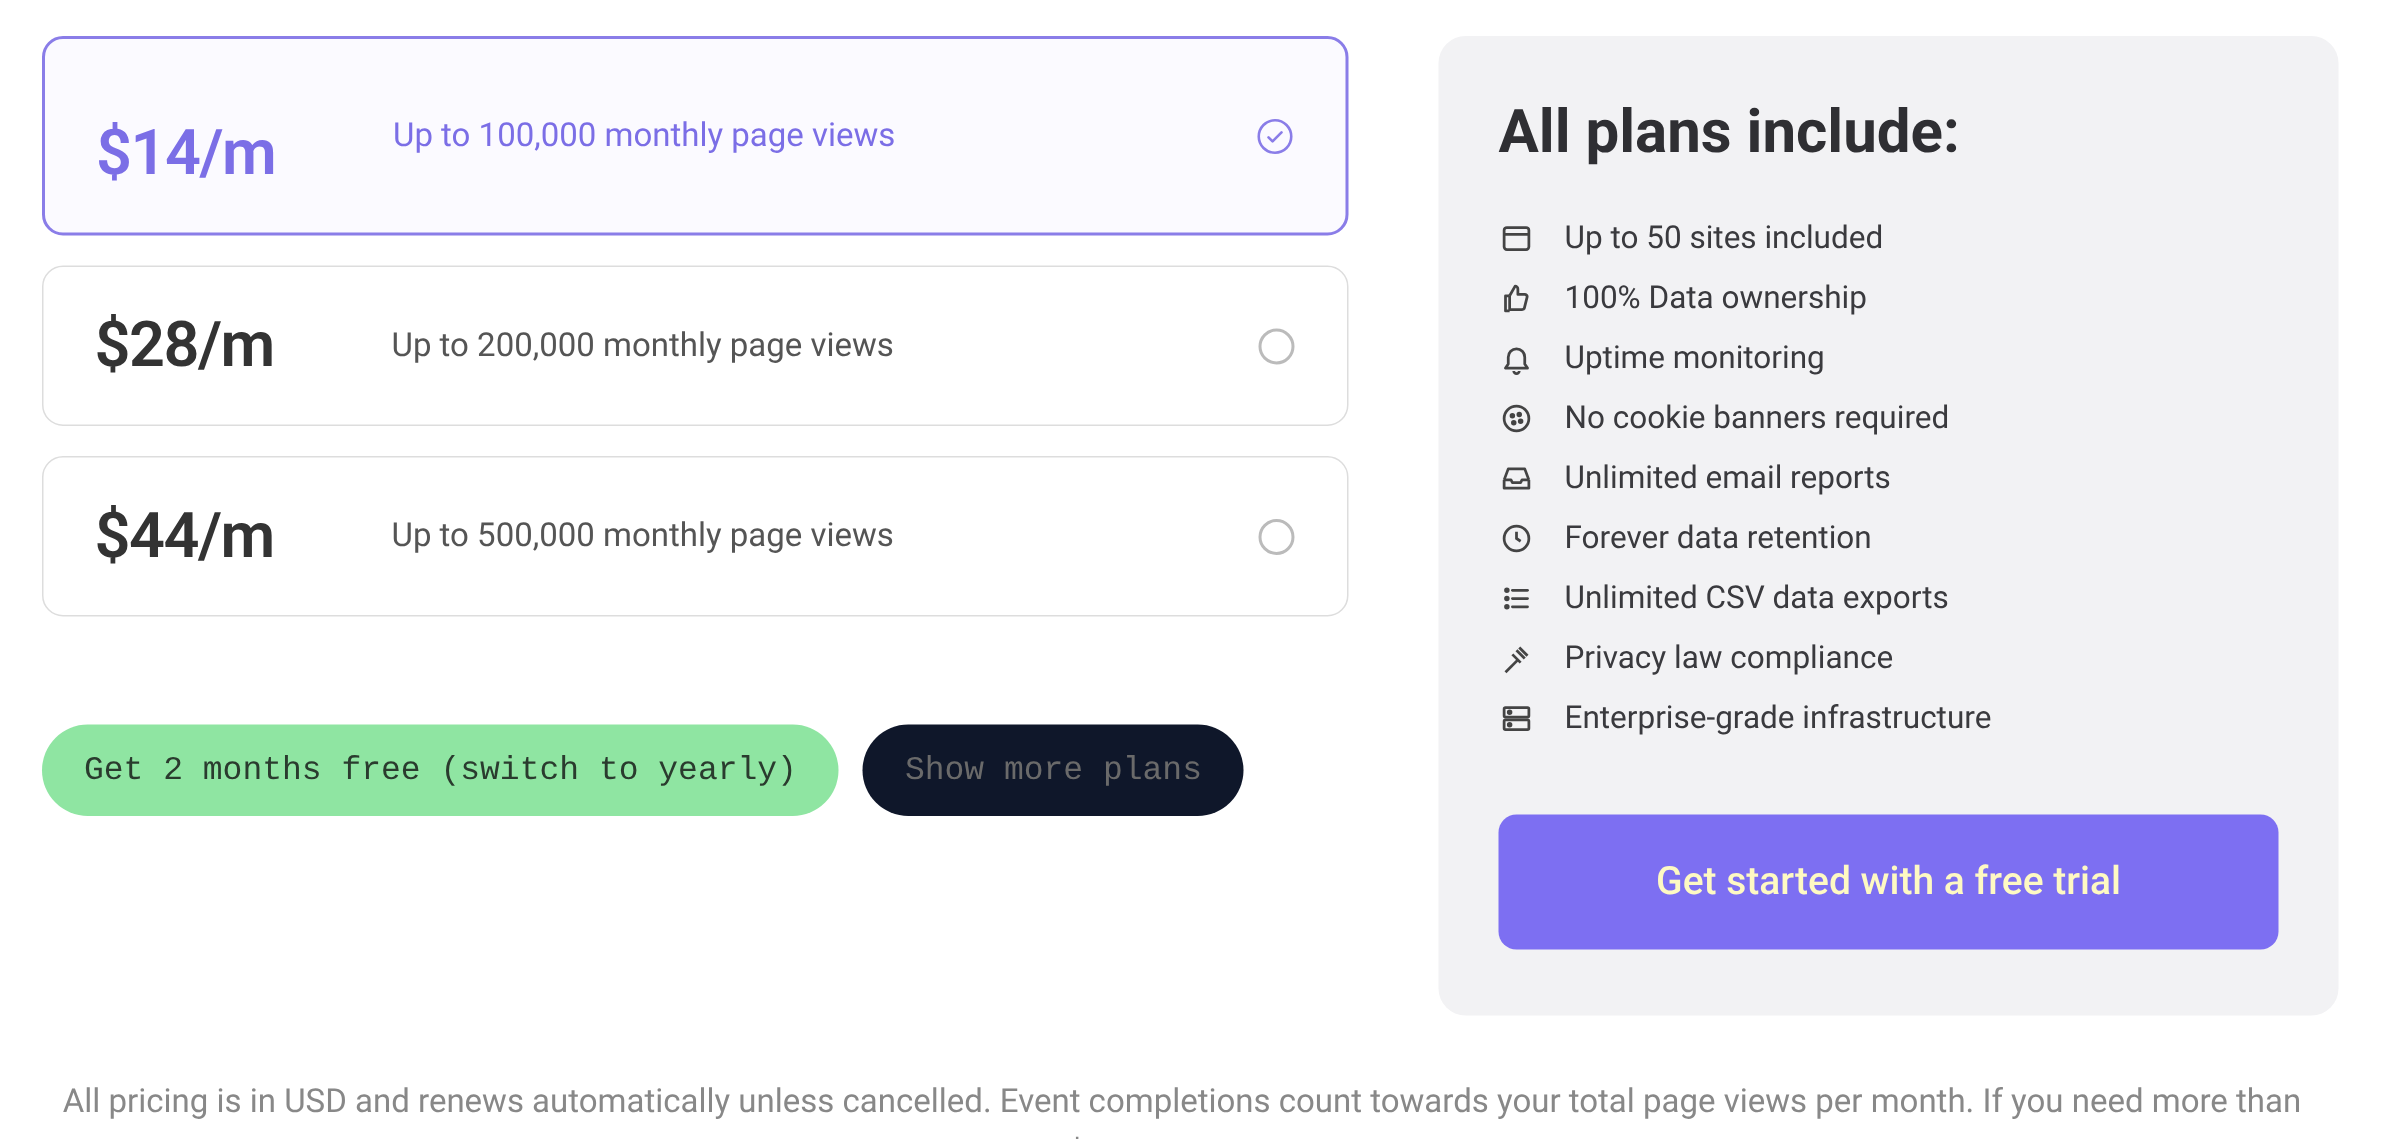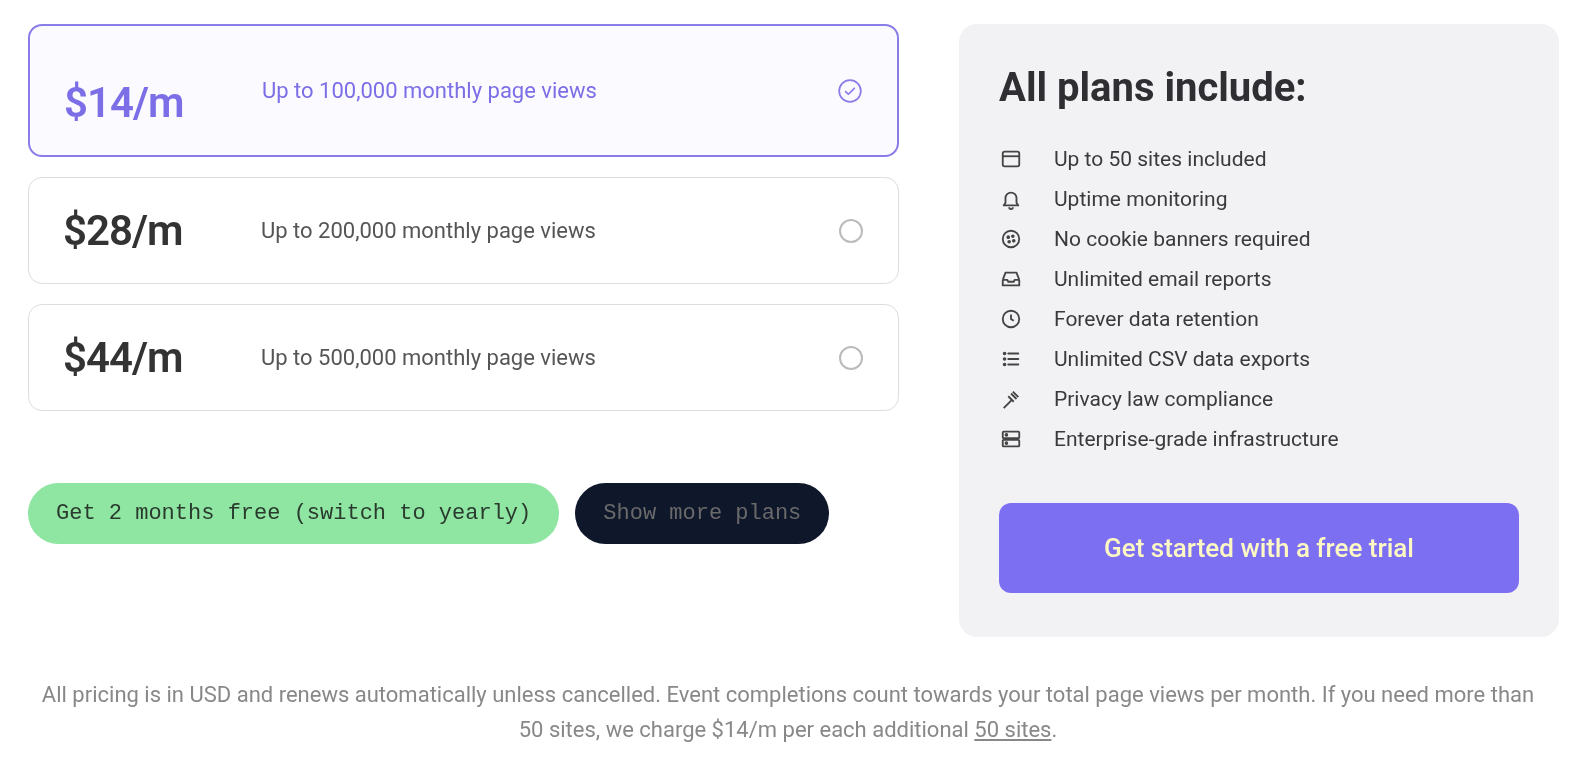--- a/index.html
+++ b/index.html
@@ -104,21 +104,21 @@
     color: #2f2f33;
     margin-bottom: 28px;
   }
   .feature-list {
     list-style: none;
     margin-bottom: 44px;
   }
   .feature-item {
     display: flex;
     align-items: center;
-    gap: 31px;
+    gap: 20px;
     font-size: 21px;
     color: #3a3a3e;
     padding: 8px 0;
   }
   .feature-icon {
     width: 24px;
     height: 24px;
     flex-shrink: 0;
     color: #444;
     display: flex;
@@ -201,20 +201,30 @@
       <li class="feature-item">
         <span class="feature-icon">
           <svg width="22" height="22" viewBox="0 0 24 24" fill="none" stroke="currentColor" stroke-width="2">
               <rect x="3" y="4" width="18" height="16" rx="2"></rect>
               <line x1="3" y1="9" x2="21" y2="9"></line>
             </svg>
         </span>
         <span>Up to 50 sites included</span>
       </li>
 
+      <li class="feature-item">
+        <span class="feature-icon">
+          <svg width="22" height="22" viewBox="0 0 24 24" fill="none" stroke="currentColor" stroke-width="2" stroke-linejoin="round">
+              <path d="M7 10v11"></path>
+              <path d="M7 21H4V10h3"></path>
+              <path d="M7 10l4-7c1 0 2 1 2 2v4h5c1 0 2 1 1.7 2l-2 8c-.2.8-1 1-1.7 1H7"></path>
+            </svg>
+        </span>
+        <span>100% Data ownership</span>
+      </li>
 
       <li class="feature-item">
         <span class="feature-icon">
           <svg width="22" height="22" viewBox="0 0 24 24" fill="none" stroke="currentColor" stroke-width="2" stroke-linejoin="round">
               <path d="M18 16v-5a6 6 0 10-12 0v5l-2 3h16z"></path>
               <path d="M10 21a2 2 0 004 0"></path>
             </svg>
         </span>
         <span>Uptime monitoring</span>
       </li>

